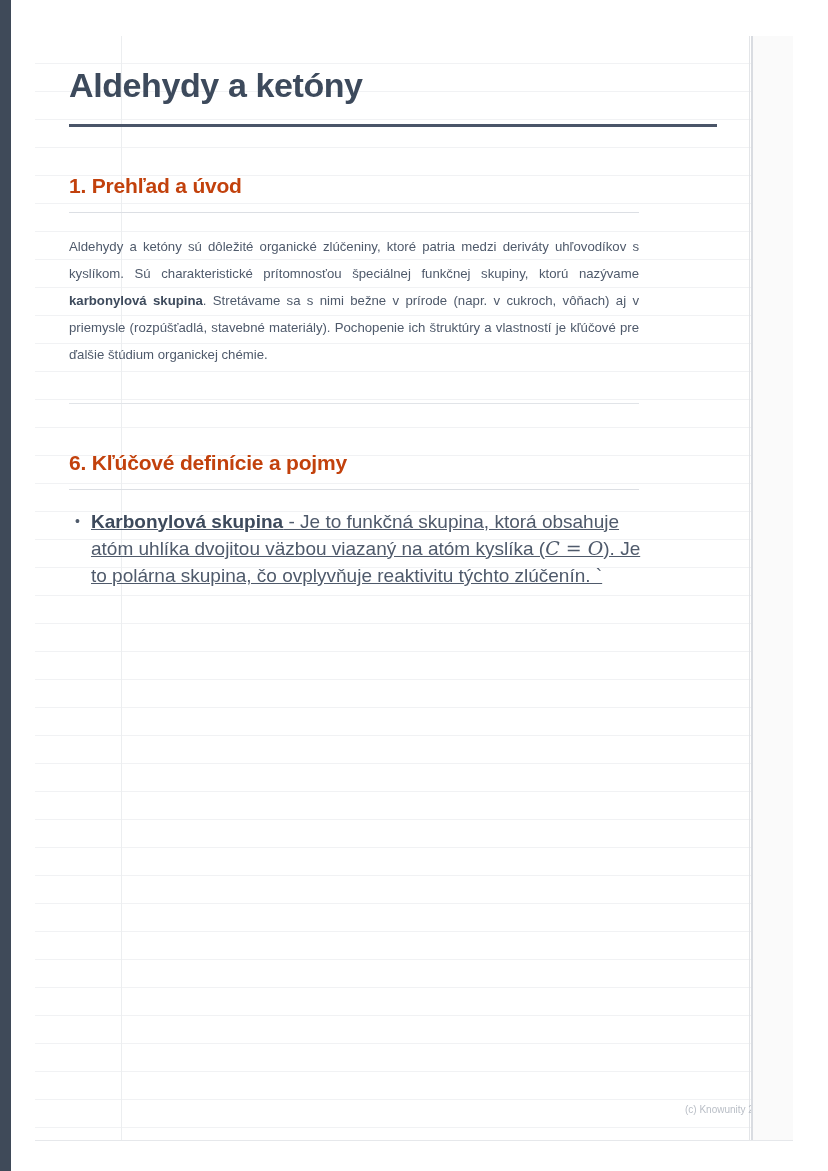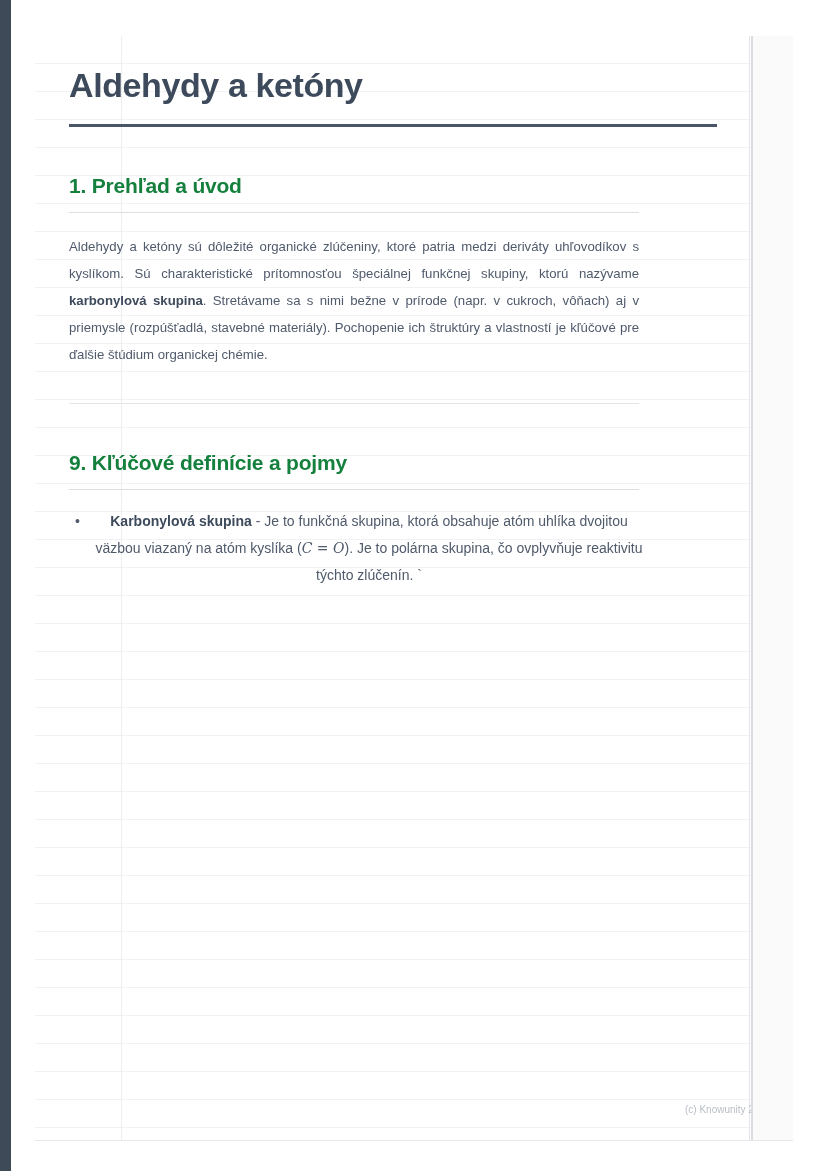--- a/index.html
+++ b/index.html
@@ -102,21 +102,21 @@
     width: 648px;
     height: 2.5px;
     background: #4a5568;
   }
 
   h2.section-title {
     margin: 45px 0 0 0;
     font-size: 21px;
     line-height: 27px;
     font-weight: bold;
-    color: #15803d;
+    color: #c2410c;
     letter-spacing: -0.2px;
   }
   .section-rule {
     margin-top: 13px;
     width: 570px;
     height: 1px;
     background: #dcdfe4;
   }
 
   p.body-text {
@@ -137,24 +137,25 @@
   }
 
   ul.bullets {
     margin: 18px 0 0 0;
     padding: 0 0 0 22px;
     width: 556px;
     list-style: none;
   }
   ul.bullets li {
     position: relative;
-    font-size: 14px;
+    font-size: 19px;
     line-height: 27.2px;
     color: #4f5a6b;
-    text-align: center;
+    text-align: left;
+    text-decoration: underline;
   }
   ul.bullets li::before {
     content: "•";
     position: absolute;
     left: -16px;
     top: 0;
     color: #4f5a6b;
     font-size: 14px;
   }
   ul.bullets li b { color: #3d4a5c; font-weight: bold; }
@@ -213,21 +214,21 @@
       <h1 class="doc-title">Aldehydy a ketóny</h1>
       <div class="title-rule"></div>
 
       <h2 class="section-title">1. Prehľad a úvod</h2>
       <div class="section-rule"></div>
 
       <p class="body-text"><span>Aldehydy a ketóny sú dôležité organické zlúčeniny, ktoré patria medzi deriváty uhľovodíkov s kyslíkom. Sú charakteristické prítomnosťou špeciálnej funkčnej skupiny, ktorú nazývame </span><b>karbonylová skupina</b><span>. Stretávame sa s nimi bežne v prírode (napr. v cukroch, vôňach) aj v priemysle (rozpúšťadlá, stavebné materiály). Pochopenie ich štruktúry a vlastností je kľúčové pre ďalšie štúdium organickej chémie.</span></p>
 
       <div class="divider"></div>
 
-      <h2 class="section-title">9. Kľúčové definície a pojmy</h2>
+      <h2 class="section-title">6. Kľúčové definície a pojmy</h2>
       <div class="section-rule"></div>
 
       <ul class="bullets">
         <li><b>Karbonylová skupina</b><span> - Je to funkčná skupina, ktorá obsahuje atóm uhlíka dvojitou väzbou viazaný na atóm kyslíka (</span><span class="math">C = O</span><span>). Je to polárna skupina, čo ovplyvňuje reaktivitu týchto zlúčenín. `</span></li>
       </ul>
 
     </div>
 
     <div class="footer-credit">(c) Knowunity 2025</div>
   </div>

